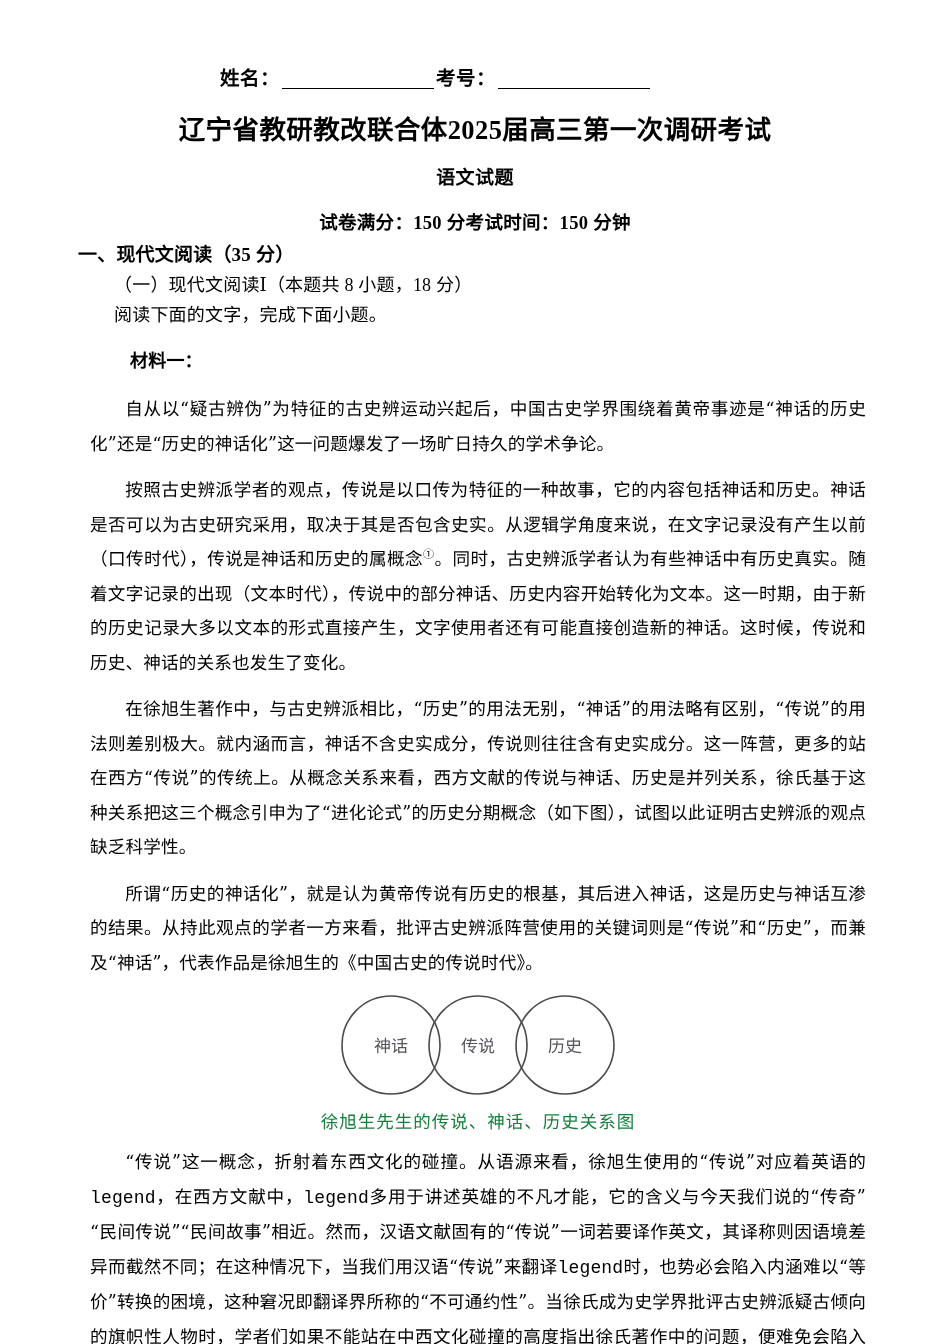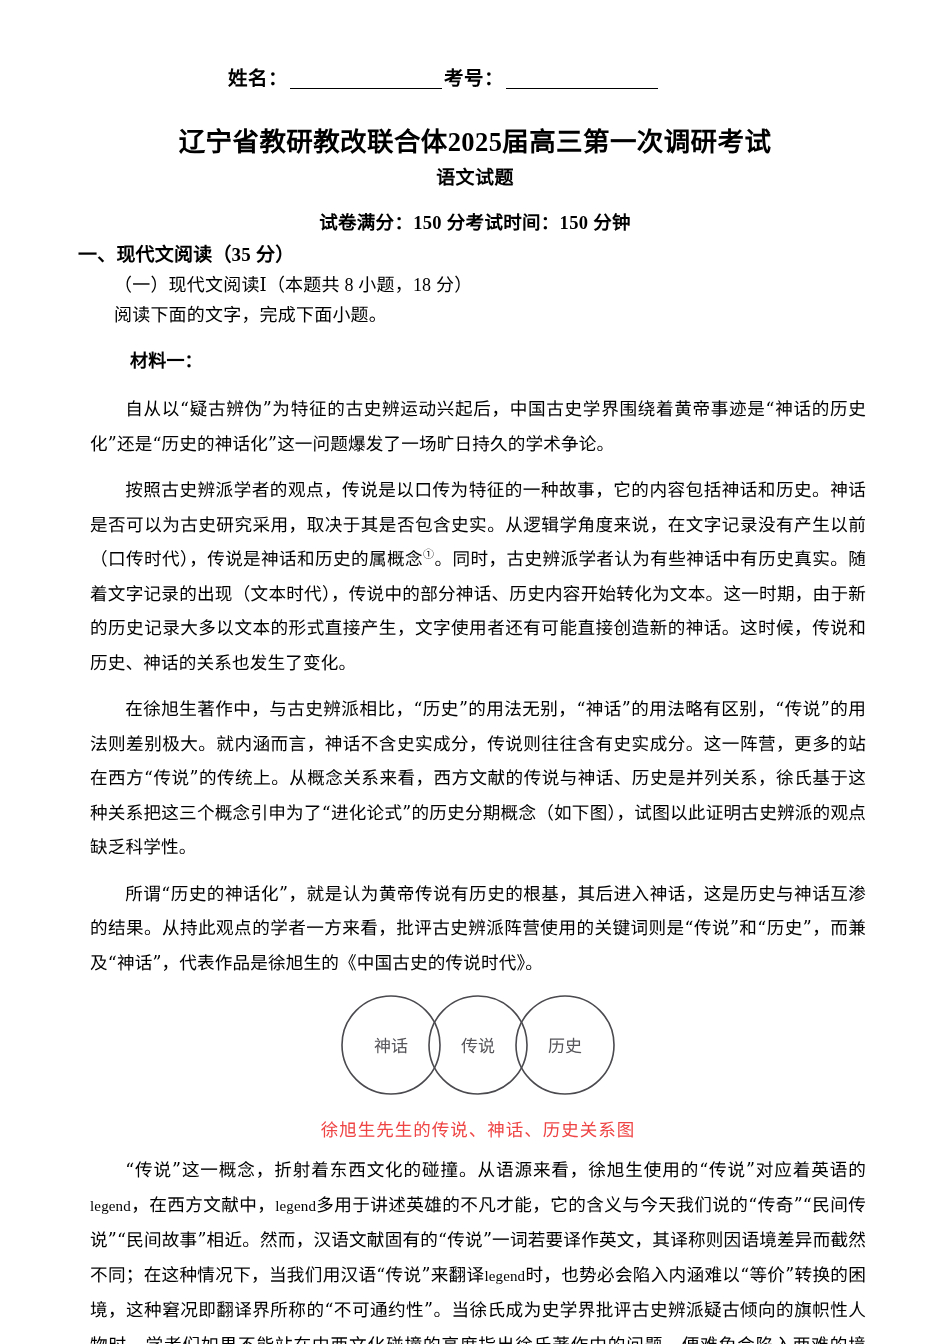--- a/index.html
+++ b/index.html
@@ -23,21 +23,21 @@
     width: 950px;
     height: 1344px;
     box-sizing: border-box;
     padding: 0;
   }
 
   
   .id-row {
     position: absolute;
     top: 62px;
-    left: 228px;
+    left: 220px;
     width: 540px;
     font-size: 19.5px;
     font-weight: bold;
     font-family: Liberation Mono, monospace;
     letter-spacing: 0.5px;
     white-space: nowrap;
     display: flex;
     align-items: flex-end;
     text-align: center;
   }
@@ -47,21 +47,21 @@
     border-bottom: 1.4px solid #000;
     height: 16px;
     margin: 0 2px 2px 2px;
   }
   .blank-name { width: 152px; }
   .blank-num  { width: 152px; }
 
   
   .main-title {
     position: absolute;
-    top: 120px;
+    top: 108px;
     left: 0;
     width: 950px;
     text-align: center;
     font-size: 26.5px;
     font-weight: bold;
     letter-spacing: 0.4px;
     font-family: "Liberation Serif", "DejaVu Serif", serif;
   }
   .sub-title {
     position: absolute;
@@ -138,44 +138,44 @@
   .para {
     font-family: "DejaVu Serif", "Liberation Serif", serif;
   }
 
   .para sup {
     font-size: 11px;
     vertical-align: super;
     line-height: 0;
   }
 
-  .en { font-family: Liberation Serif, serif; font-size: 15px; }
+  .en { font-family: Liberation Mono, monospace; font-size: 18px; }
 
   
   .figure {
     margin: 8px 0 0 0;
     width: 800px;
     text-align: center;
   }
   .venn-wrap {
     position: relative;
     width: 800px;
     height: 108px;
   }
   .venn-svg { display: block; margin: 0 auto; }
   .fig-label {
     font-size: 17px;
     fill: #55555a;
     font-family: "DejaVu Serif", "Liberation Serif", serif;
   }
   .fig-caption {
     font-size: 17.5px;
-    color: #ef4444;
+    color: #15803d;
     letter-spacing: 1px;
-    margin-top: 16px;
+    margin-top: 8px;
     font-family: Liberation Mono, monospace;
   }
 </style>
 </head>
 <body>
 
 <div class="page">
 
   <div class="id-row">
     <span class="id-label">姓名：</span>

